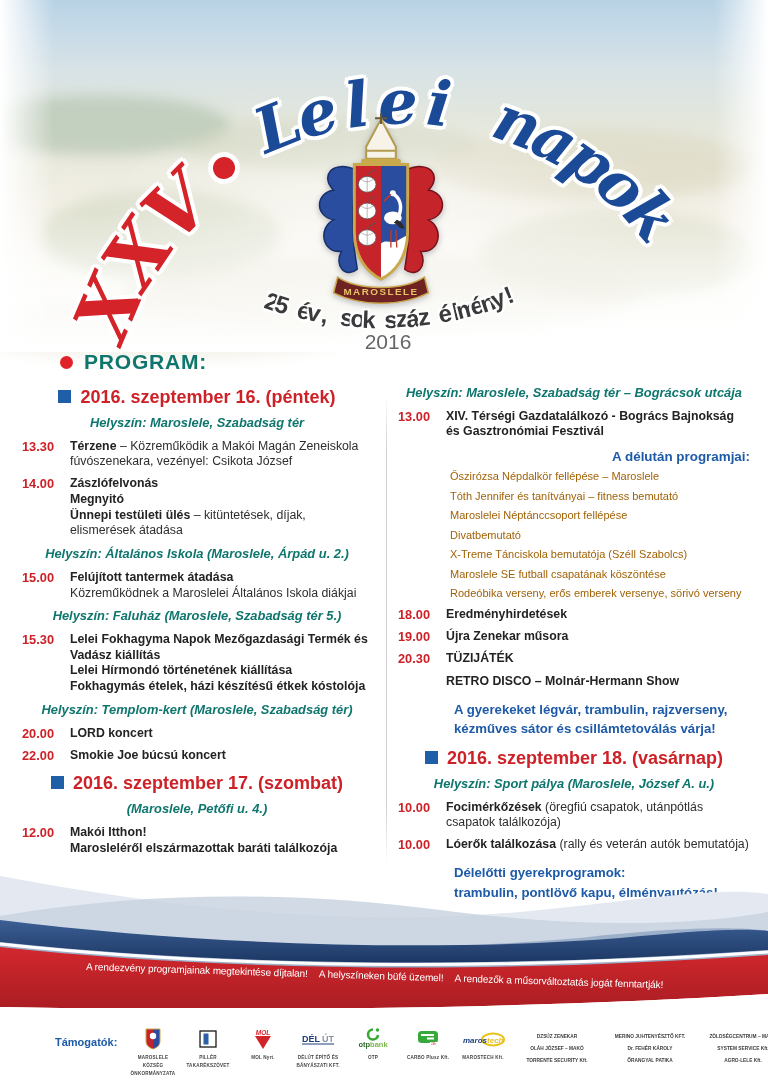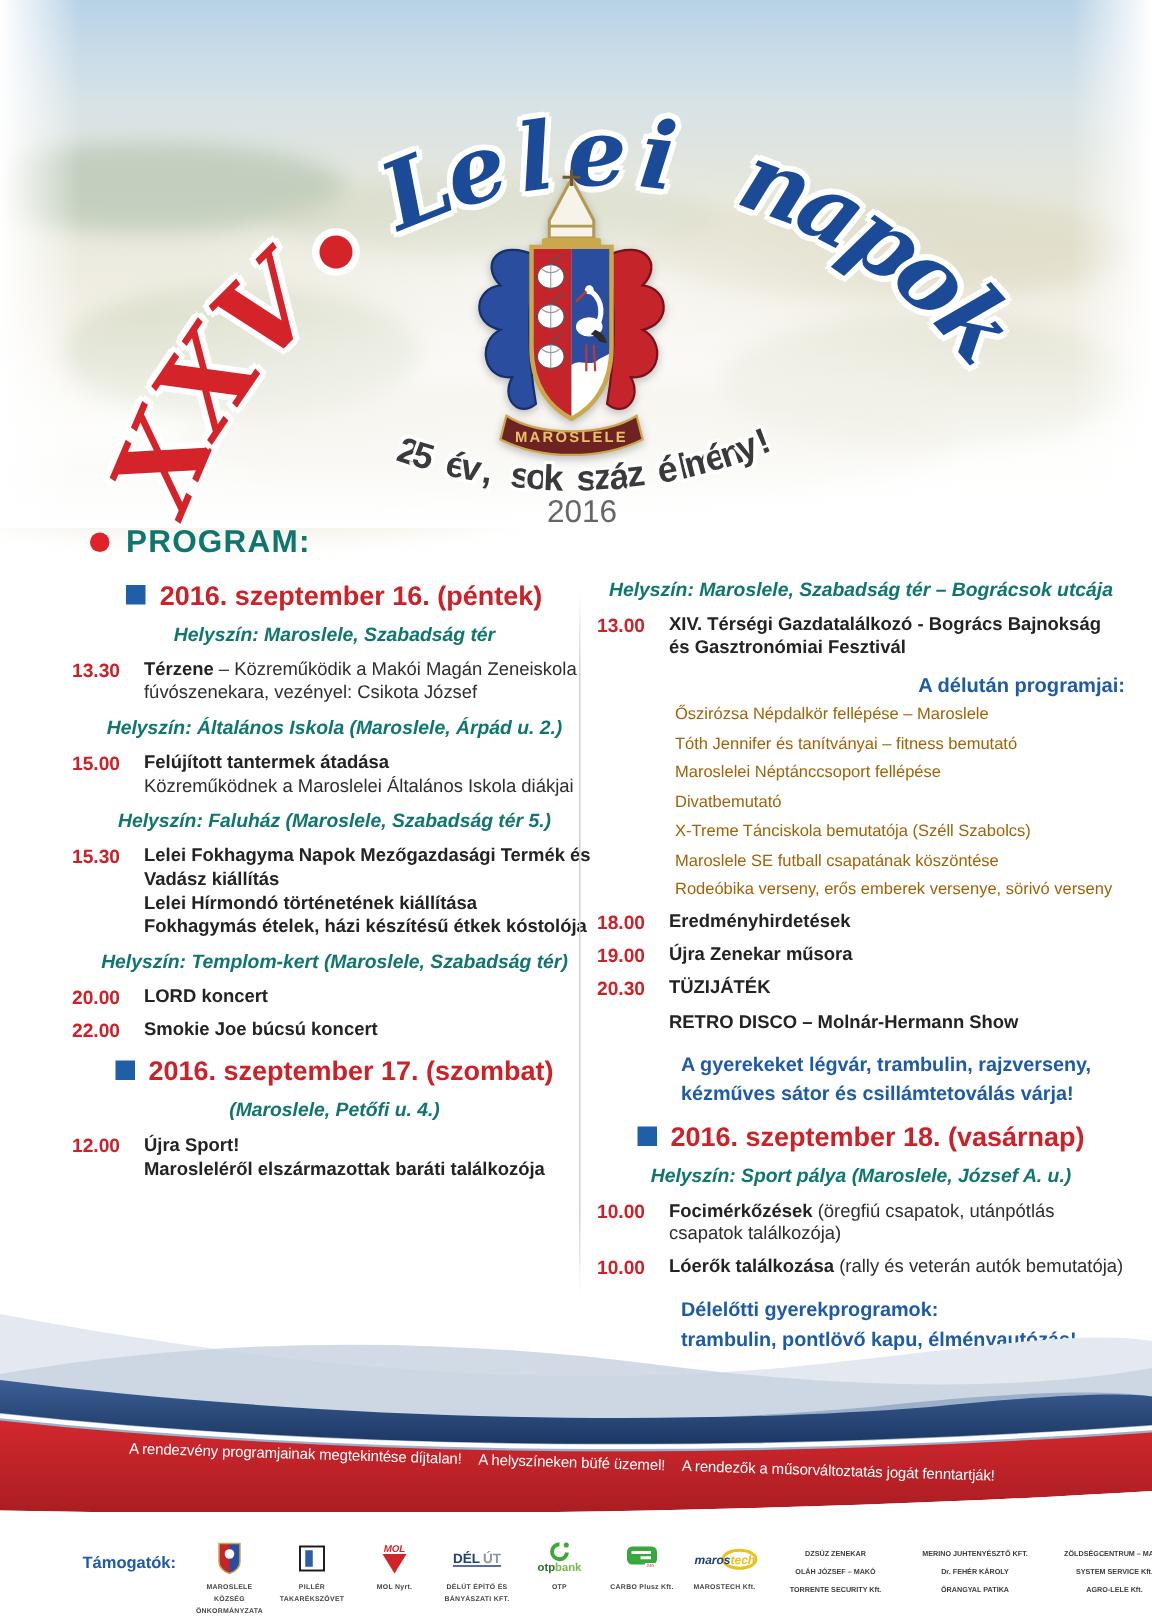--- a/index.html
+++ b/index.html
@@ -34,21 +34,21 @@
      text-shadow:-2px -2px 0 rgba(255,255,255,.95),2px -2px 0 rgba(255,255,255,.95),-2px 2px 0 rgba(255,255,255,.95),2px 2px 0 rgba(255,255,255,.95);}
 
   .crest{position:absolute;left:302px;top:112px;width:158px;height:195px;filter:drop-shadow(0 2px 3px rgba(40,40,60,.3));}
   .year{position:absolute;left:348px;top:330px;width:80px;text-align:center;font-size:21px;color:#66666a;}
 
   
   .prog-head{position:absolute;left:60px;top:350px;font-size:21px;font-weight:bold;color:#0f766e;letter-spacing:.8px;}
   .prog-head .dot{display:inline-block;width:13px;height:13px;border-radius:50%;background:#e02329;margin-right:11px;}
   .cols{position:absolute;left:0;top:378px;width:768px;height:502px;}
   .col{position:absolute;top:0;}
-  .col-left{left:48px;width:350px;}
+  .col-left{left:22px;width:350px;}
   .col-right{left:398px;width:352px;}
   .divider{position:absolute;left:386px;top:16px;height:470px;width:1px;background:linear-gradient(180deg,rgba(200,200,205,0),#cfcfd4 12%,#cfcfd4 88%,rgba(200,200,205,0));}
 
   .blk{margin:6px 0;}
   .day{text-align:center;margin:9px 0 3px;}
   .sq{display:inline-block;width:13px;height:13px;background:#1f5fa8;margin-right:9px;}
   .day-text{font-size:18px;font-weight:bold;color:#ce2127;}
   .venue{text-align:center;margin:6px 0 3px;}
   .venue-line{font-size:12.9px;font-weight:bold;font-style:italic;color:#0f766e;line-height:1.45;}
   .event{display:flex;margin:6px 0;}
@@ -181,20 +181,28 @@
         <div class="blk day"><span class="sq"></span><span class="day-text">2016. szeptember 16. (péntek)</span></div>
         <div class="blk venue">
           <div class="venue-line">Helyszín: Maroslele, Szabadság tér</div>
         </div>
         <div class="blk event">
           <div class="time">13.30</div>
           <div class="ebody">
             <div class="eline"><b>Térzene</b><span> – Közreműködik a Makói Magán Zeneiskola fúvószenekara, vezényel: Csikota József</span></div>
           </div>
         </div>
+        <div class="blk event">
+          <div class="time">14.00</div>
+          <div class="ebody">
+            <div class="eline"><b>Zászlófelvonás</b></div>
+            <div class="eline"><b>Megnyitó</b></div>
+            <div class="eline"><b>Ünnepi testületi ülés</b><span> – kitüntetések, díjak, elismerések átadása</span></div>
+          </div>
+        </div>
         <div class="blk venue">
           <div class="venue-line">Helyszín: Általános Iskola (Maroslele, Árpád u. 2.)</div>
         </div>
         <div class="blk event">
           <div class="time">15.00</div>
           <div class="ebody">
             <div class="eline"><b>Felújított tantermek átadása</b></div>
             <div class="eline"><span>Közreműködnek a Maroslelei Általános Iskola diákjai</span></div>
           </div>
         </div>
@@ -224,21 +232,21 @@
             <div class="eline"><b>Smokie Joe búcsú koncert</b></div>
           </div>
         </div>
         <div class="blk day"><span class="sq"></span><span class="day-text">2016. szeptember 17. (szombat)</span></div>
         <div class="blk venue">
           <div class="venue-line">(Maroslele, Petőfi u. 4.)</div>
         </div>
         <div class="blk event">
           <div class="time">12.00</div>
           <div class="ebody">
-            <div class="eline"><b>Újra Sport!</b></div>
+            <div class="eline"><b>Makói Itthon!</b></div>
             <div class="eline"><b>Marosleléről elszármazottak baráti találkozója</b></div>
           </div>
         </div>
       </div>
     <div class="divider"></div>
     <div class="col col-right" id="col-right">
         <div class="blk venue">
           <div class="venue-line">Helyszín: Maroslele, Szabadság tér – Bográcsok utcája</div>
         </div>
         <div class="blk event">

